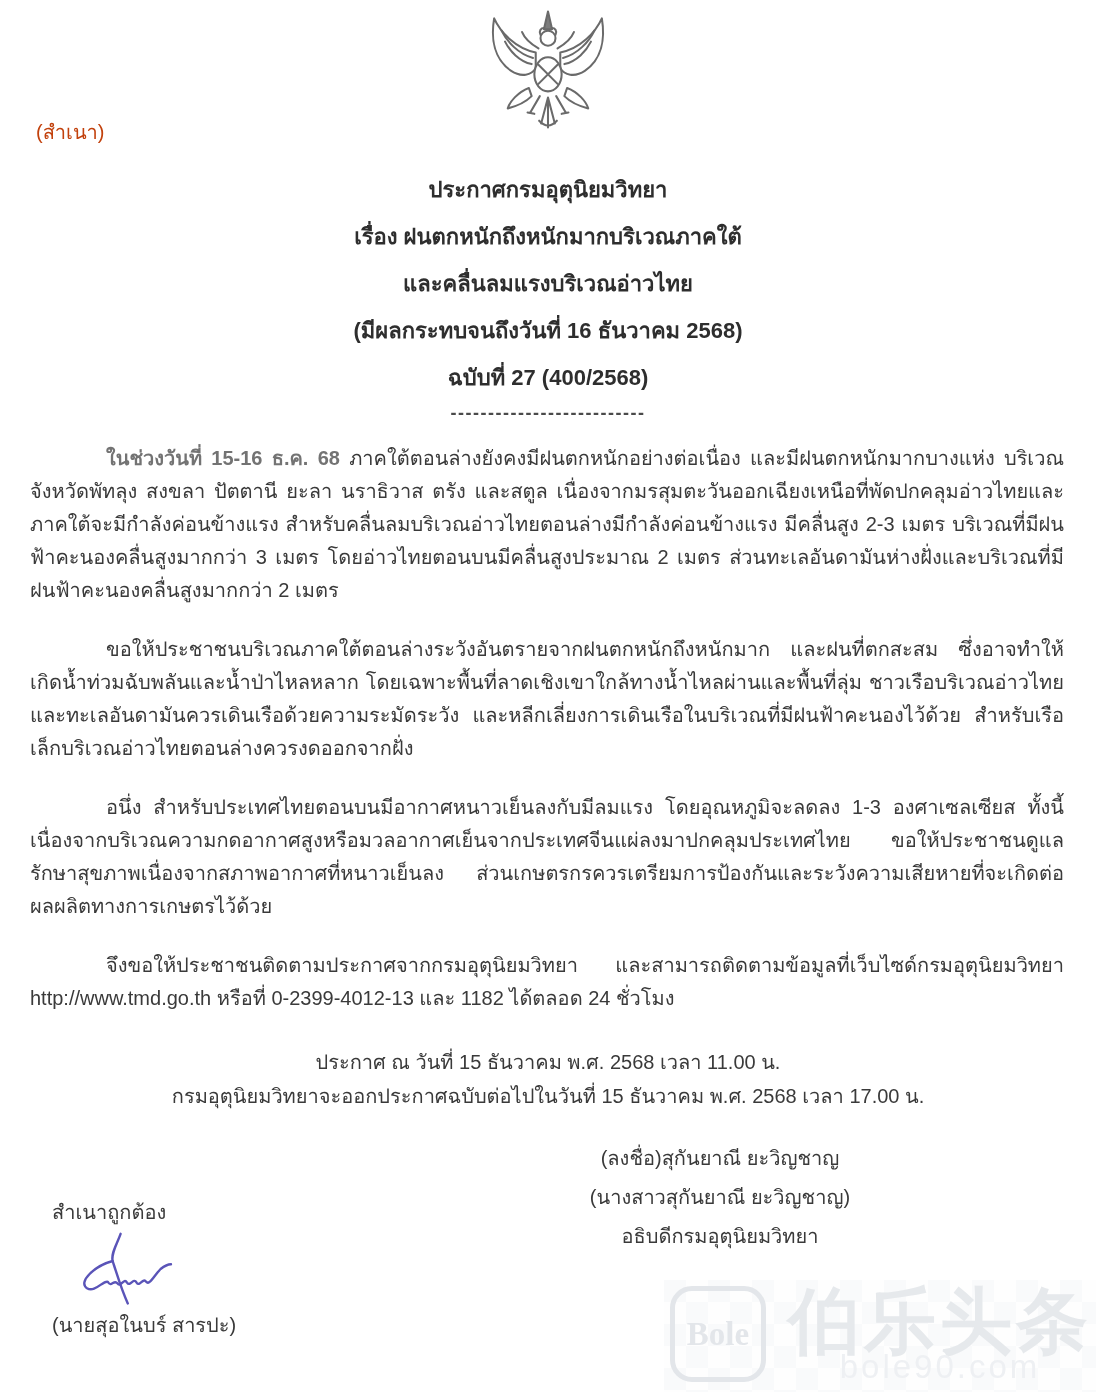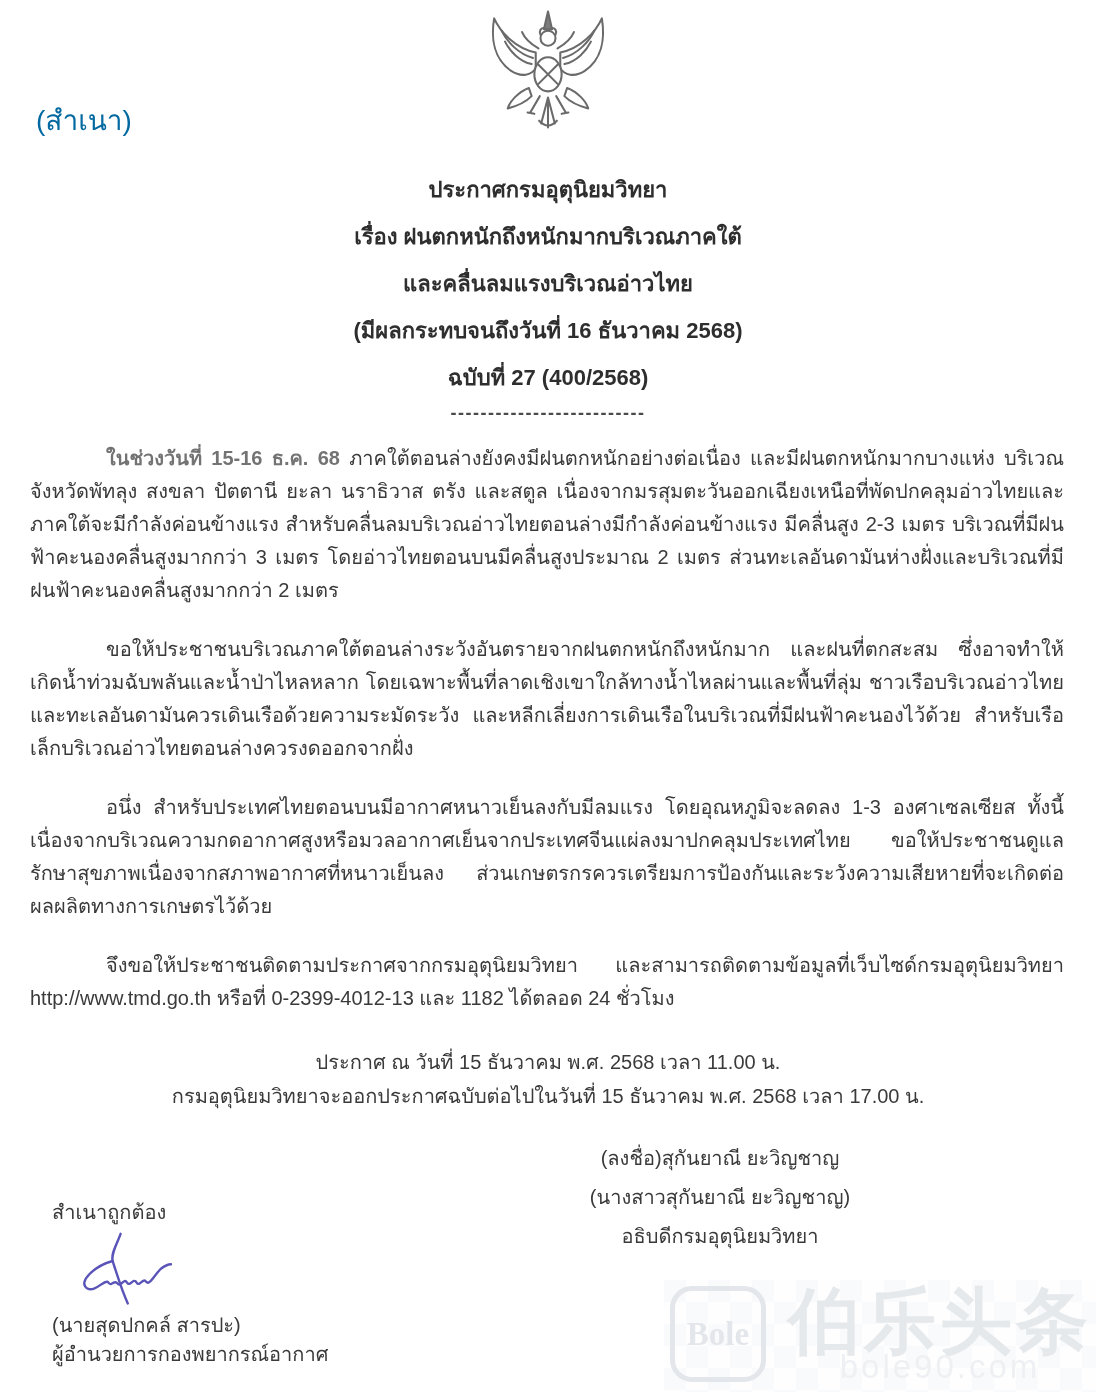--- a/index.html
+++ b/index.html
@@ -5,22 +5,22 @@
   html,body{margin:0;padding:0;}
   body{
     width:1096px;height:1396px;
     background:#ffffff;
     font-family:"Liberation Sans","DejaVu Sans",sans-serif;
     color:#3a3a3a;
     position:relative;
     overflow:hidden;
   }
   .copy-label{
-    position:absolute;left:36px;top:98px;
-    font-size:28px;color:#0369a1;
+    position:absolute;left:36px;top:116px;
+    font-size:20px;color:#c2410c;
   }
   .emblem-wrap{text-align:center;padding-top:10px;height:134px;}
   .emblem-wrap svg{display:inline-block;}
   .header{ text-align:center; margin-top:22px; }
   .hline{
     font-weight:700;font-size:22px;line-height:47px;color:#2e2e2e;
   }
   .separator{
     text-align:center;margin-top:2px;
     font-weight:700;font-size:18px;letter-spacing:1.5px;color:#4a4a4a;
@@ -141,22 +141,21 @@
 <div class="cert-block">
   <div class="cert-label">สำเนาถูกต้อง</div>
   <div class="cert-sig">
     <svg viewBox="0 0 150 100" width="138" height="80" aria-hidden="true">
       <g fill="none" stroke="#5a54b8" stroke-width="3" stroke-linecap="round" stroke-linejoin="round">
         <path d="M62,6 C57,20 50,30 52,40 C30,46 8,66 20,74 C30,80 40,64 46,66 C50,74 54,62 58,68 C62,74 66,60 70,67 C74,73 78,60 82,67 C86,73 90,60 94,66 C98,71 104,58 112,50 C117,46 121,44 125,44"></path>
         <path d="M52,40 C58,58 63,76 71,93"></path>
       </g>
     </svg>
   </div>
-  <div>(นายสุดปกคล์ สารปะ)</div>
-  <div>ผู้อำนวยการกองพยากรณ์อากาศ</div>
+  <div>(นายสุอในบร์ สารปะ)</div>
 </div>
 
 <div class="watermark">
   <div class="wm-logo">
     <span>Bole</span>
   </div>
   <div class="wm-col">
     <div class="wm-title">伯乐头条</div>
     <div class="wm-url">bole90.com</div>
   </div>

